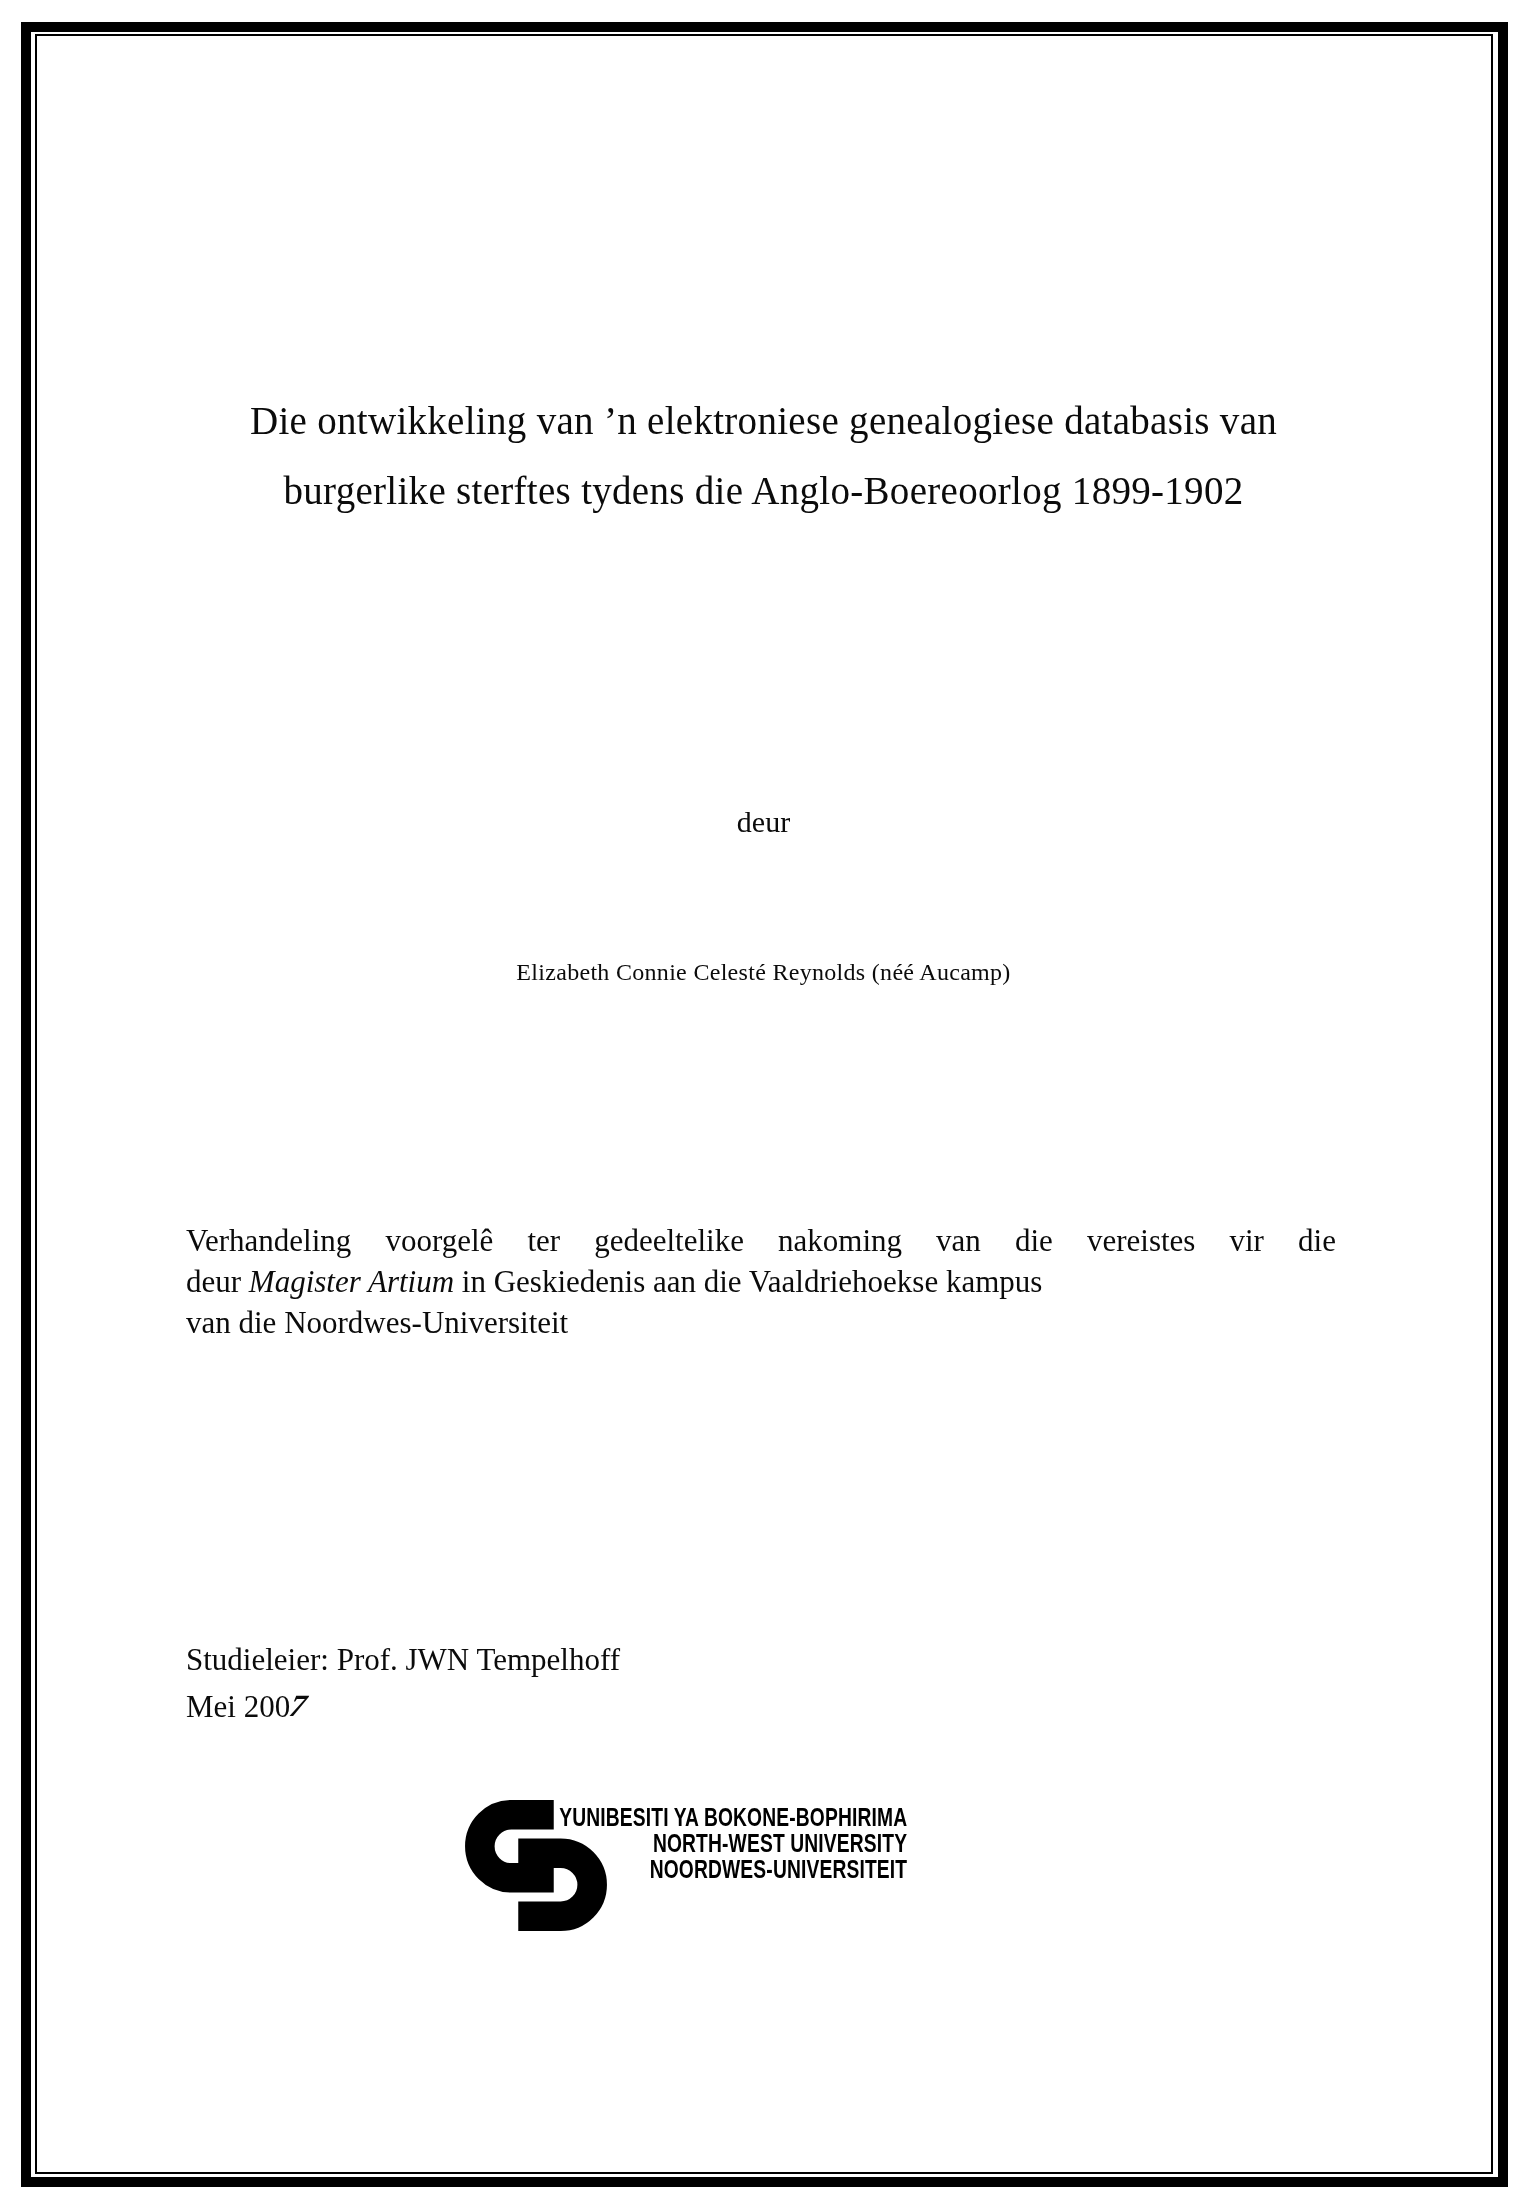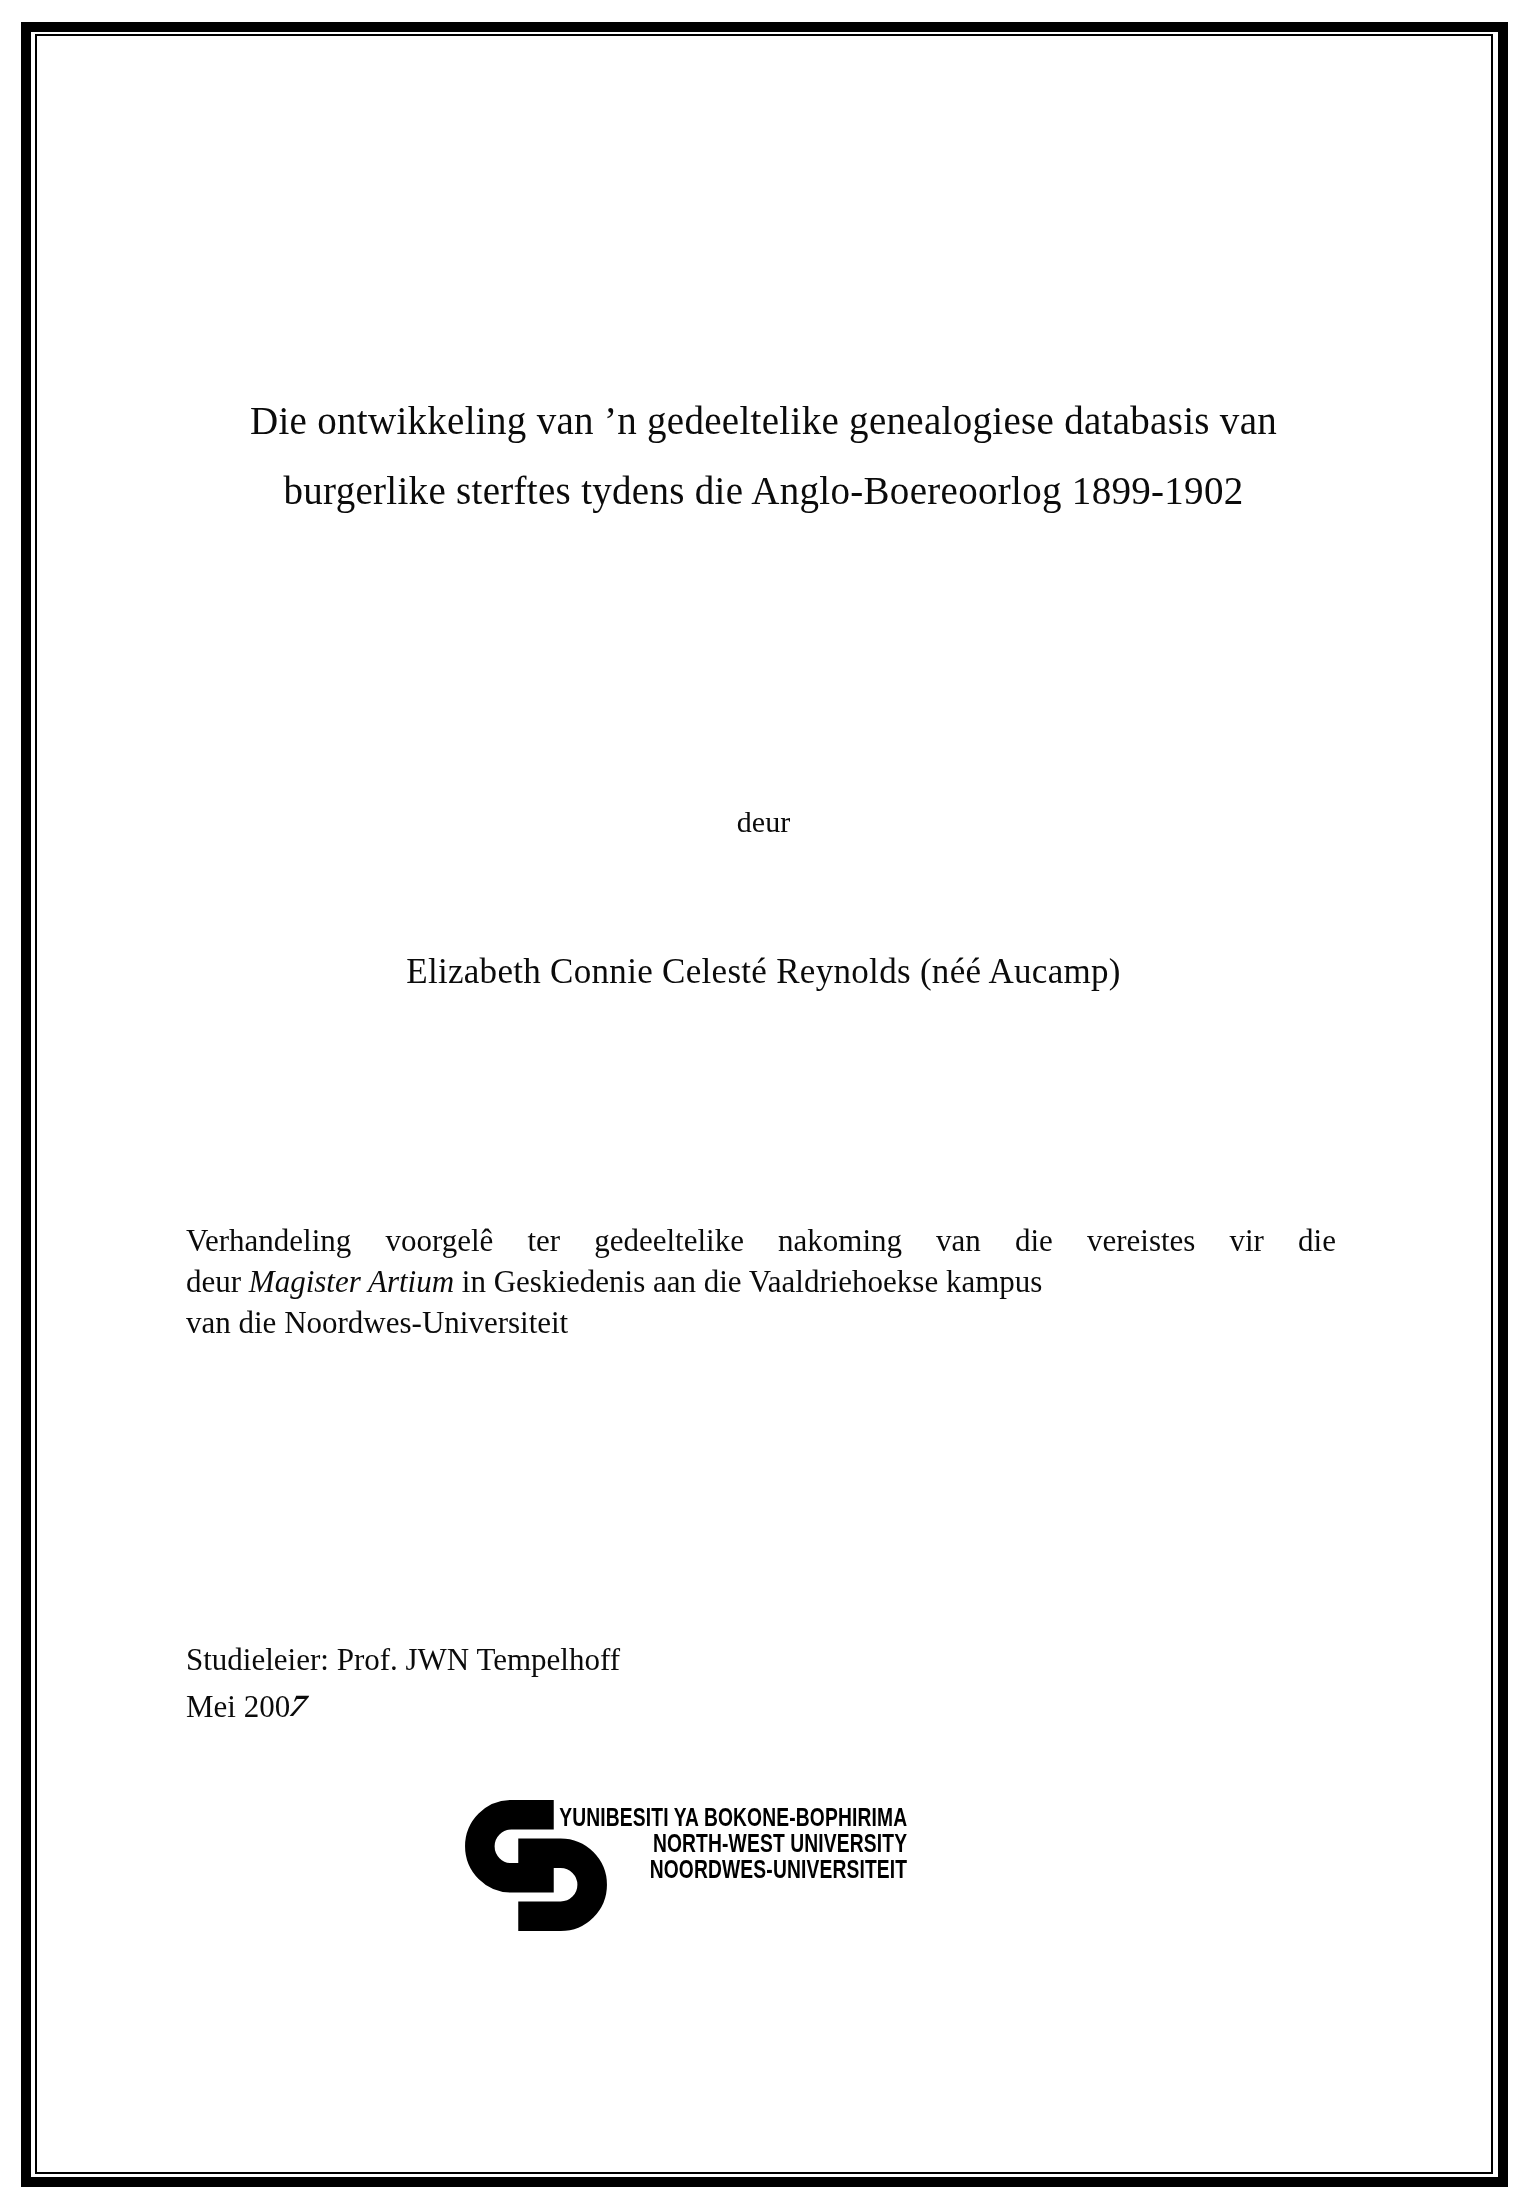--- a/index.html
+++ b/index.html
@@ -35,21 +35,21 @@
     position: absolute;
     left: 60px; right: 60px; top: 804px;
     text-align: center;
     font-size: 30px;
     line-height: 36px;
   }
   .author {
     position: absolute;
     left: 60px; right: 60px; top: 950px;
     text-align: center;
-    font-size: 35px;
+    font-size: 24px;
     line-height: 44px;
     letter-spacing: 0.3px;
   }
   .statement {
     position: absolute;
     left: 186px; top: 1220px;
     width: 1150px;
     font-size: 31px;
     line-height: 41px;
   }
@@ -100,21 +100,21 @@
 </style>
 </head>
 <body>
 
 <div class="page">
 
   <div class="frame-outer"></div>
   <div class="frame-inner"></div>
 
   <div class="title-block">
-    <div class="t-line">Die ontwikkeling van ’n gedeeltelike genealogiese databasis van</div>
+    <div class="t-line">Die ontwikkeling van ’n elektroniese genealogiese databasis van</div>
     <div class="t-line">burgerlike sterftes tydens die Anglo-Boereoorlog 1899-1902</div>
   </div>
 
   <div class="byline">deur</div>
 
   <div class="author">Elizabeth Connie Celesté Reynolds (néé Aucamp)</div>
 
   <div class="statement">
     <div class="st-justify" id="st-line1">
         <span class="word">Verhandeling</span>

